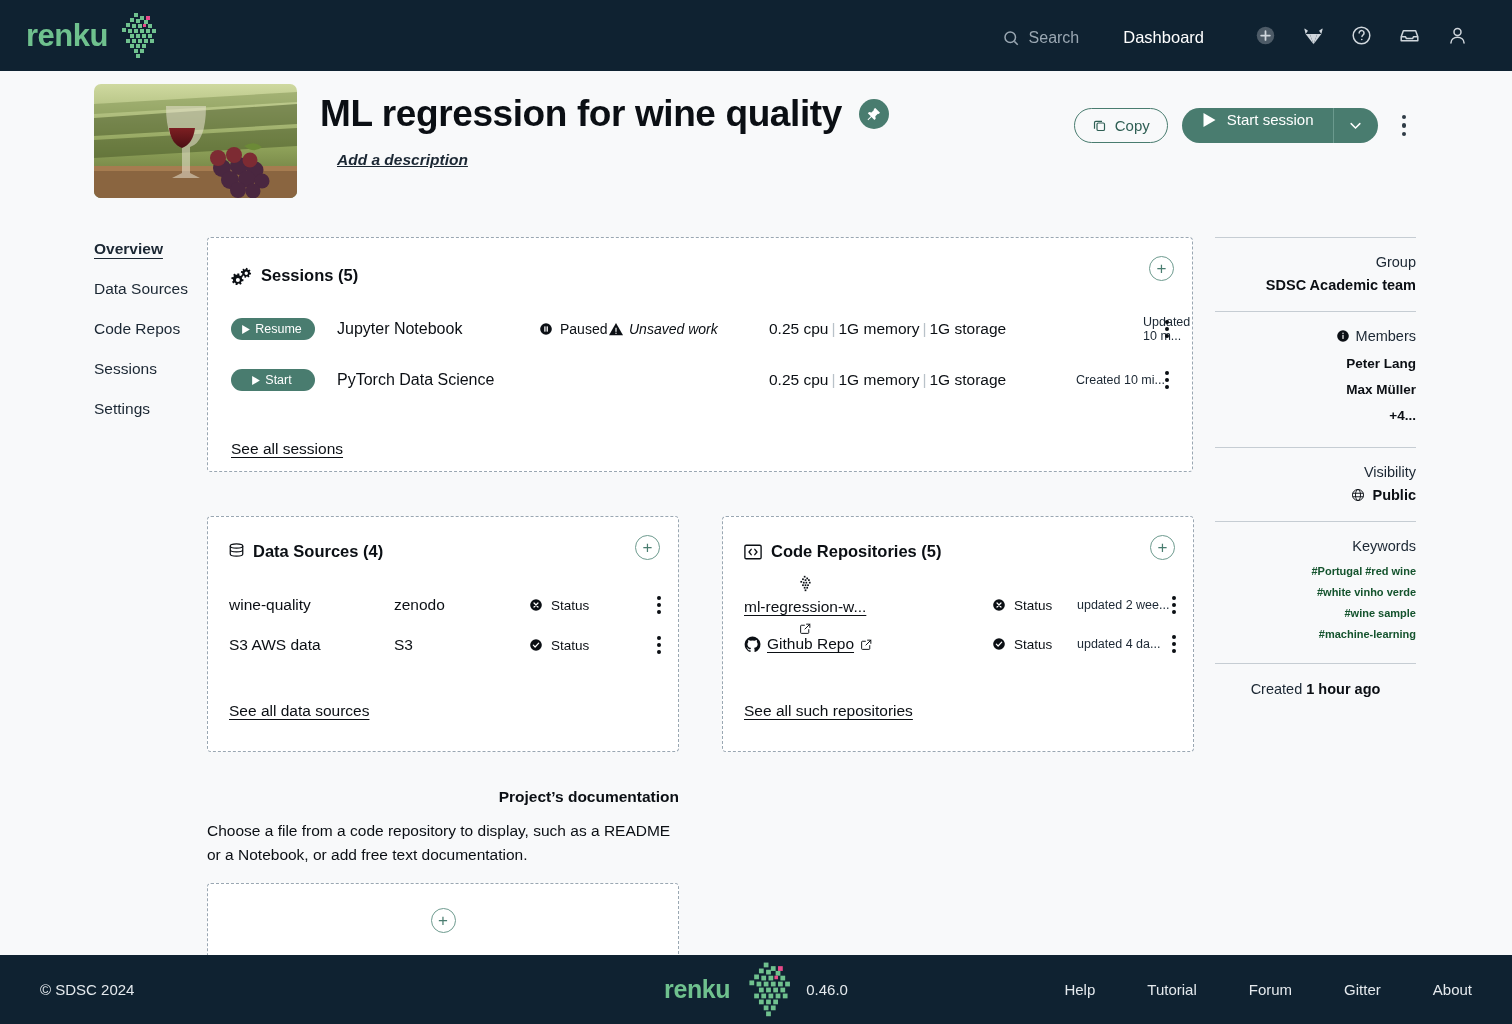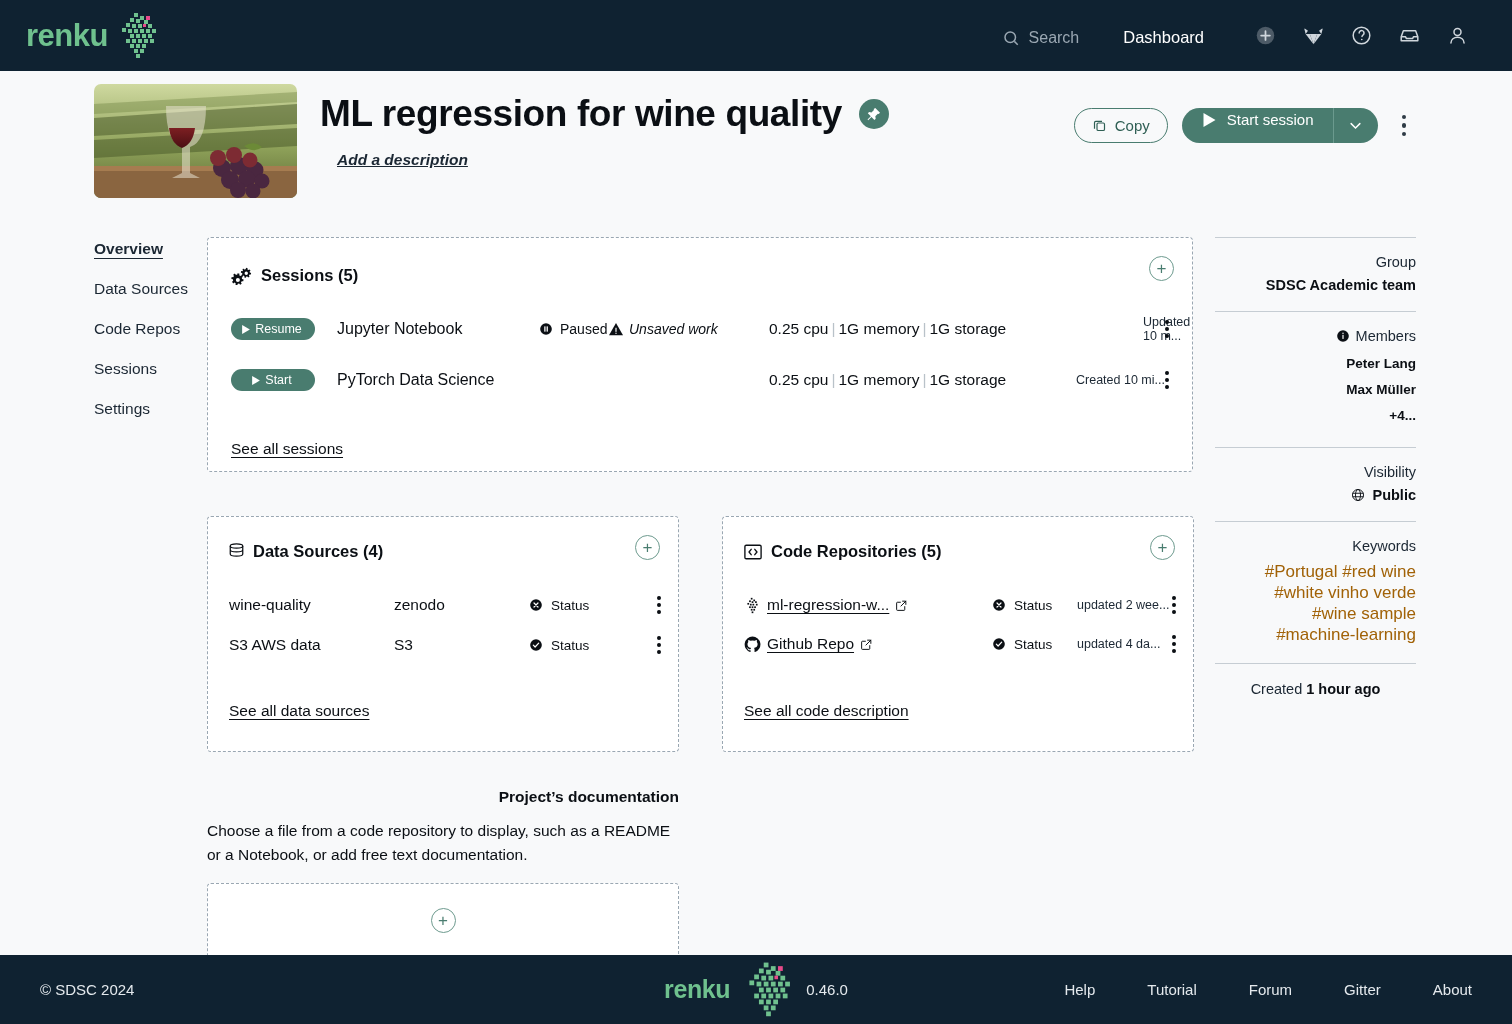--- a/index.html
+++ b/index.html
@@ -95,21 +95,21 @@
   .doc-text { font-size: 15.5px; color: #0b0f14; line-height: 24px; }
   .doc-drop { margin-top: 16px; width: 472px; height: 96px; border: 1px dashed #9aa7b2; border-radius: 4px; display: flex; align-items: flex-start; justify-content: center; padding-top: 24px; background: #fff; }
 
   
   .rsb { position: absolute; right: 96px; top: 237px; width: 201px; text-align: right; }
   .rsb hr { border: none; border-top: 1px solid #c6cdd3; margin: 0; }
   .rsb-sec { padding: 16px 0 18px; }
   .rsb-label { font-size: 14.5px; color: #1b2733; margin-bottom: 7px; display: flex; align-items: center; justify-content: flex-end; gap: 6px; }
   .rsb-val { font-size: 14.5px; font-weight: 700; color: #0b0f14; }
   .rsb-val.row { display: flex; align-items: center; justify-content: flex-end; gap: 7px; }
-  .rsb-kw { font-size: 17px; font-weight: 400; color: #a16207; line-height: 21px; }
+  .rsb-kw { font-size: 11px; font-weight: 700; color: #14532d; line-height: 21px; }
   .rsb-created { font-size: 14.5px; color: #1b2733; padding: 17px 0 0; text-align: center; }
   .rsb-created b { color: #0b0f14; }
   .member { font-size: 13.5px; font-weight: 700; color: #0b0f14; line-height: 26px; }
 
   
   .footer { position: absolute; left: 0; bottom: 0; width: 1512px; height: 69px; background: #0f2231; display: flex; align-items: center; }
   .f-copy { position: absolute; left: 40px; color: #e4e9ed; font-size: 15px; }
   .f-center { position: absolute; left: 50%; transform: translateX(-50%); display: flex; align-items: center; gap: 5px; }
   .f-logo-text { font-size: 25px; font-weight: 700; color: #6fc18e; letter-spacing: -.4px; }
   .f-ver { color: #e4e9ed; font-size: 15px; margin-left: 4px; }
@@ -449,21 +449,21 @@
         <svg width="18" height="18" viewBox="0 0 20 20" fill="none" stroke="#0b0f14" stroke-width="1.5">
           <rect x="1" y="2.5" width="18" height="15" rx="1.5"></rect>
           <path d="M8 7l-2.4 3L8 13M12 7l2.4 3L12 13" stroke-linecap="round" stroke-linejoin="round"></path>
         </svg>
       </span>
       <span>Code Repositories (5)</span>
     </div>
     <button class="plus-btn">+</button>
 
     <div class="mini-row" style="top:75px;">
-      <span class="repo-link" style="position:absolute;left:0;">
+      <span class="repo-link" style="position:absolute;left:0;flex-direction:column;">
         <span>
           <svg width="17" height="17" viewBox="0 0 20 20">
               <g fill="#0b0f14">
             <rect x="8" y="1" width="2" height="2"></rect>
                 <rect x="11" y="3" width="2" height="2"></rect>
             <rect x="6" y="4" width="2" height="2"></rect>
                 <rect x="9" y="5" width="2" height="2"></rect>
             <rect x="13" y="5" width="2" height="2"></rect>
                 <rect x="4" y="7" width="2" height="2"></rect>
             <rect x="7" y="8" width="2" height="2"></rect>
@@ -528,21 +528,21 @@
         <span>Status</span>
       </span>
       <span class="repo-time" style="position:absolute;left:333px;">updated 4 da...</span>
       <span class="kebab" style="position:absolute;right:0;">
           <i></i>
           <i></i>
           <i></i>
         </span>
     </div>
 
-    <span class="see-all" style="position:absolute;left:21px;top:185px;">See all code description</span>
+    <span class="see-all" style="position:absolute;left:21px;top:185px;">See all such repositories</span>
   </div>
 
   <div class="doc-wrap">
     <div class="doc-title">Project’s documentation</div>
     <div class="doc-text">Choose a file from a code repository to display, such as a README or a Notebook, or add free text documentation.</div>
     <div class="doc-drop">
       <span style="width:25px;height:25px;border-radius:50%;border:1.4px solid #6e9b8f;color:#4a7d70;display:flex;align-items:center;justify-content:center;font-size:17px;line-height:1;">+</span>
     </div>
   </div>
 

